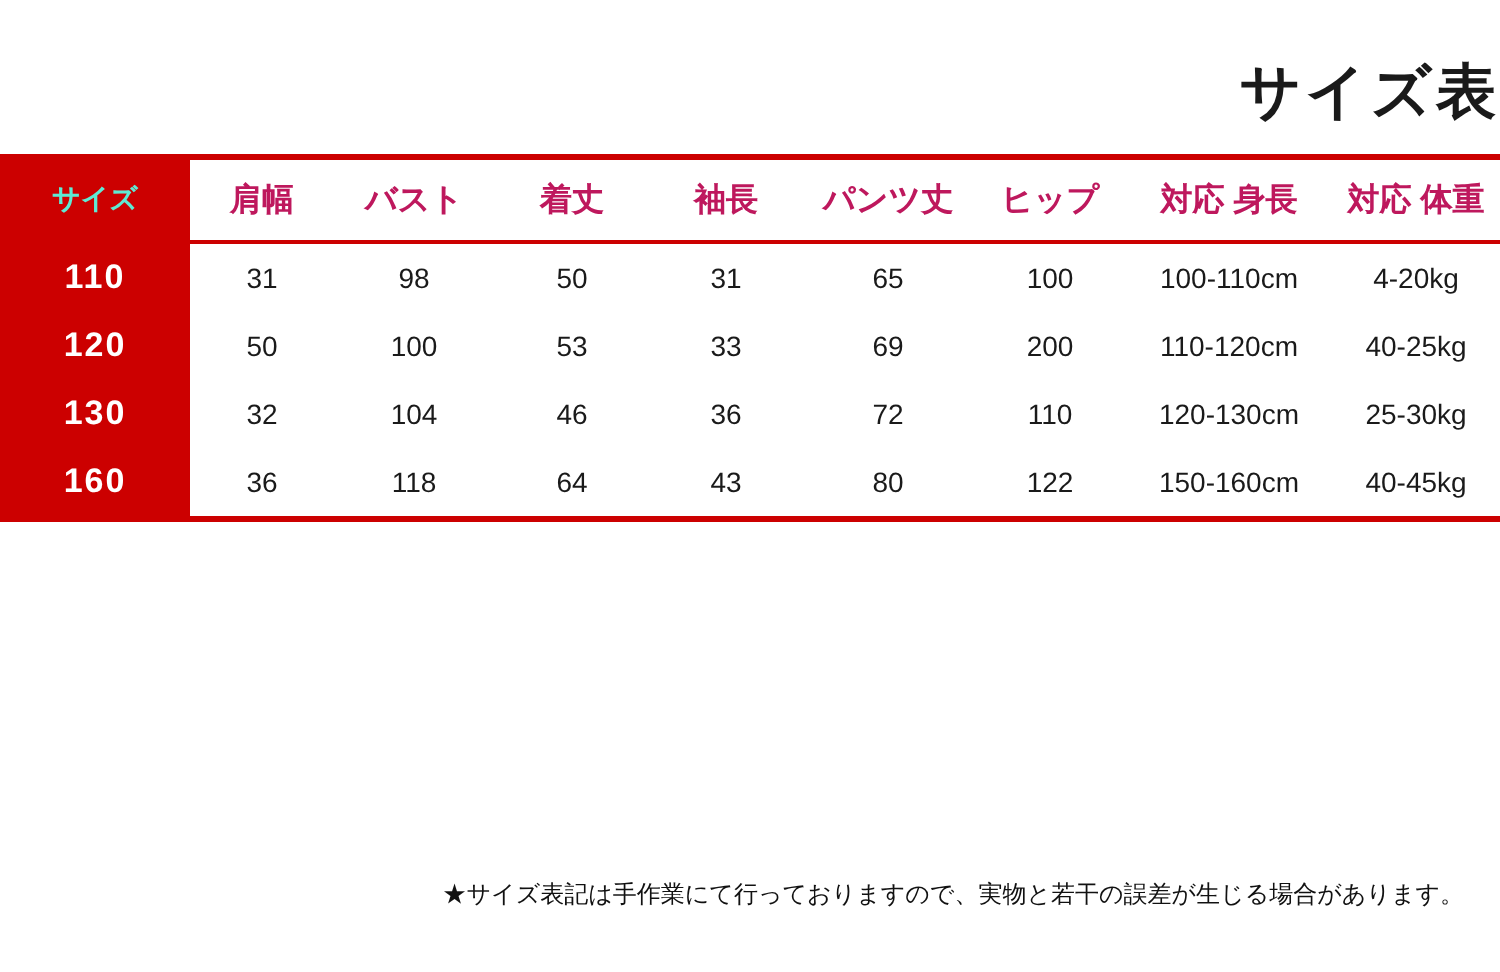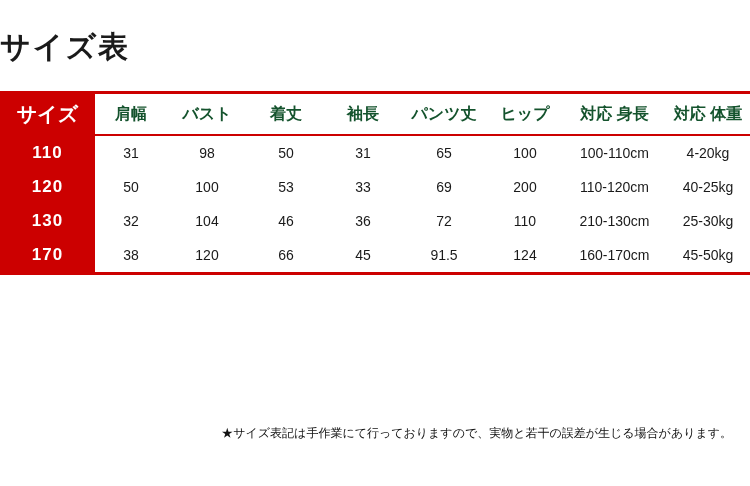--- a/index.html
+++ b/index.html
@@ -14,27 +14,27 @@
     overflow: hidden;
     position: relative;
   }
   .page {
     position: relative;
     width: 750px;
     height: 486px;
     box-sizing: border-box;
   }
   .title {
-    text-align: left;
+    text-align: right;
     font-size: 30px;
     font-weight: bold;
     color: #1a1a1a;
     letter-spacing: 2px;
     padding-top: 30px;
-    padding-bottom: 28px;
+    padding-bottom: 14px;
     line-height: 1.1;
   }
   .table-wrap {
     position: relative;
     width: 750px;
   }
   table.size-table {
     border-collapse: collapse;
     width: 750px;
     table-layout: fixed;
@@ -48,27 +48,27 @@
     height: 34px;
     padding: 0;
     border: 0;
   }
   
   tr.head-row th {
     font-size: 16px;
     font-weight: bold;
     height: 40px;
     background: #ffffff;
-    color: #14532d;
+    color: #be185d;
     letter-spacing: 0px;
   }
   tr.head-row th.first-col {
     background: #cc0000;
-    color: #ffffff;
-    font-size: 20px;
+    color: #5eead4;
+    font-size: 14px;
   }
   tbody td.first-col {
     background: #cc0000;
     color: #ffffff;
     font-weight: bold;
     font-size: 17px;
   }
   tbody td {
     font-size: 14px;
     color: #111111;
@@ -83,21 +83,21 @@
     width: 750px;
   }
   .rule-thin {
     height: 2px;
     background: #cc0000;
     width: 750px;
   }
   .note {
     position: absolute;
     right: 18px;
-    bottom: 44px;
+    bottom: 30px;
     font-size: 12px;
     color: #111111;
     letter-spacing: 0px;
     white-space: nowrap;
   }
   
   .watermark-layer {
     position: absolute;
     inset: 0;
     pointer-events: none;
@@ -175,33 +175,33 @@
             <td>40-25kg</td>
           </tr>
           <tr>
             <td class="first-col">130</td>
             <td>32</td>
             <td>104</td>
             <td>46</td>
             <td>36</td>
             <td>72</td>
             <td>110</td>
-            <td>210-130cm</td>
+            <td>120-130cm</td>
             <td>25-30kg</td>
           </tr>
           <tr>
-            <td class="first-col">170</td>
-            <td>38</td>
-            <td>120</td>
-            <td>66</td>
-            <td>45</td>
-            <td>91.5</td>
-            <td>124</td>
-            <td>160-170cm</td>
-            <td>45-50kg</td>
+            <td class="first-col">160</td>
+            <td>36</td>
+            <td>118</td>
+            <td>64</td>
+            <td>43</td>
+            <td>80</td>
+            <td>122</td>
+            <td>150-160cm</td>
+            <td>40-45kg</td>
           </tr>
         </tbody>
       </table>
       <div class="rule-bottom"></div>
     </div>
   </div>
 
   <div class="note">★サイズ表記は手作業にて行っておりますので、実物と若干の誤差が生じる場合があります。</div>
 
 </div>

